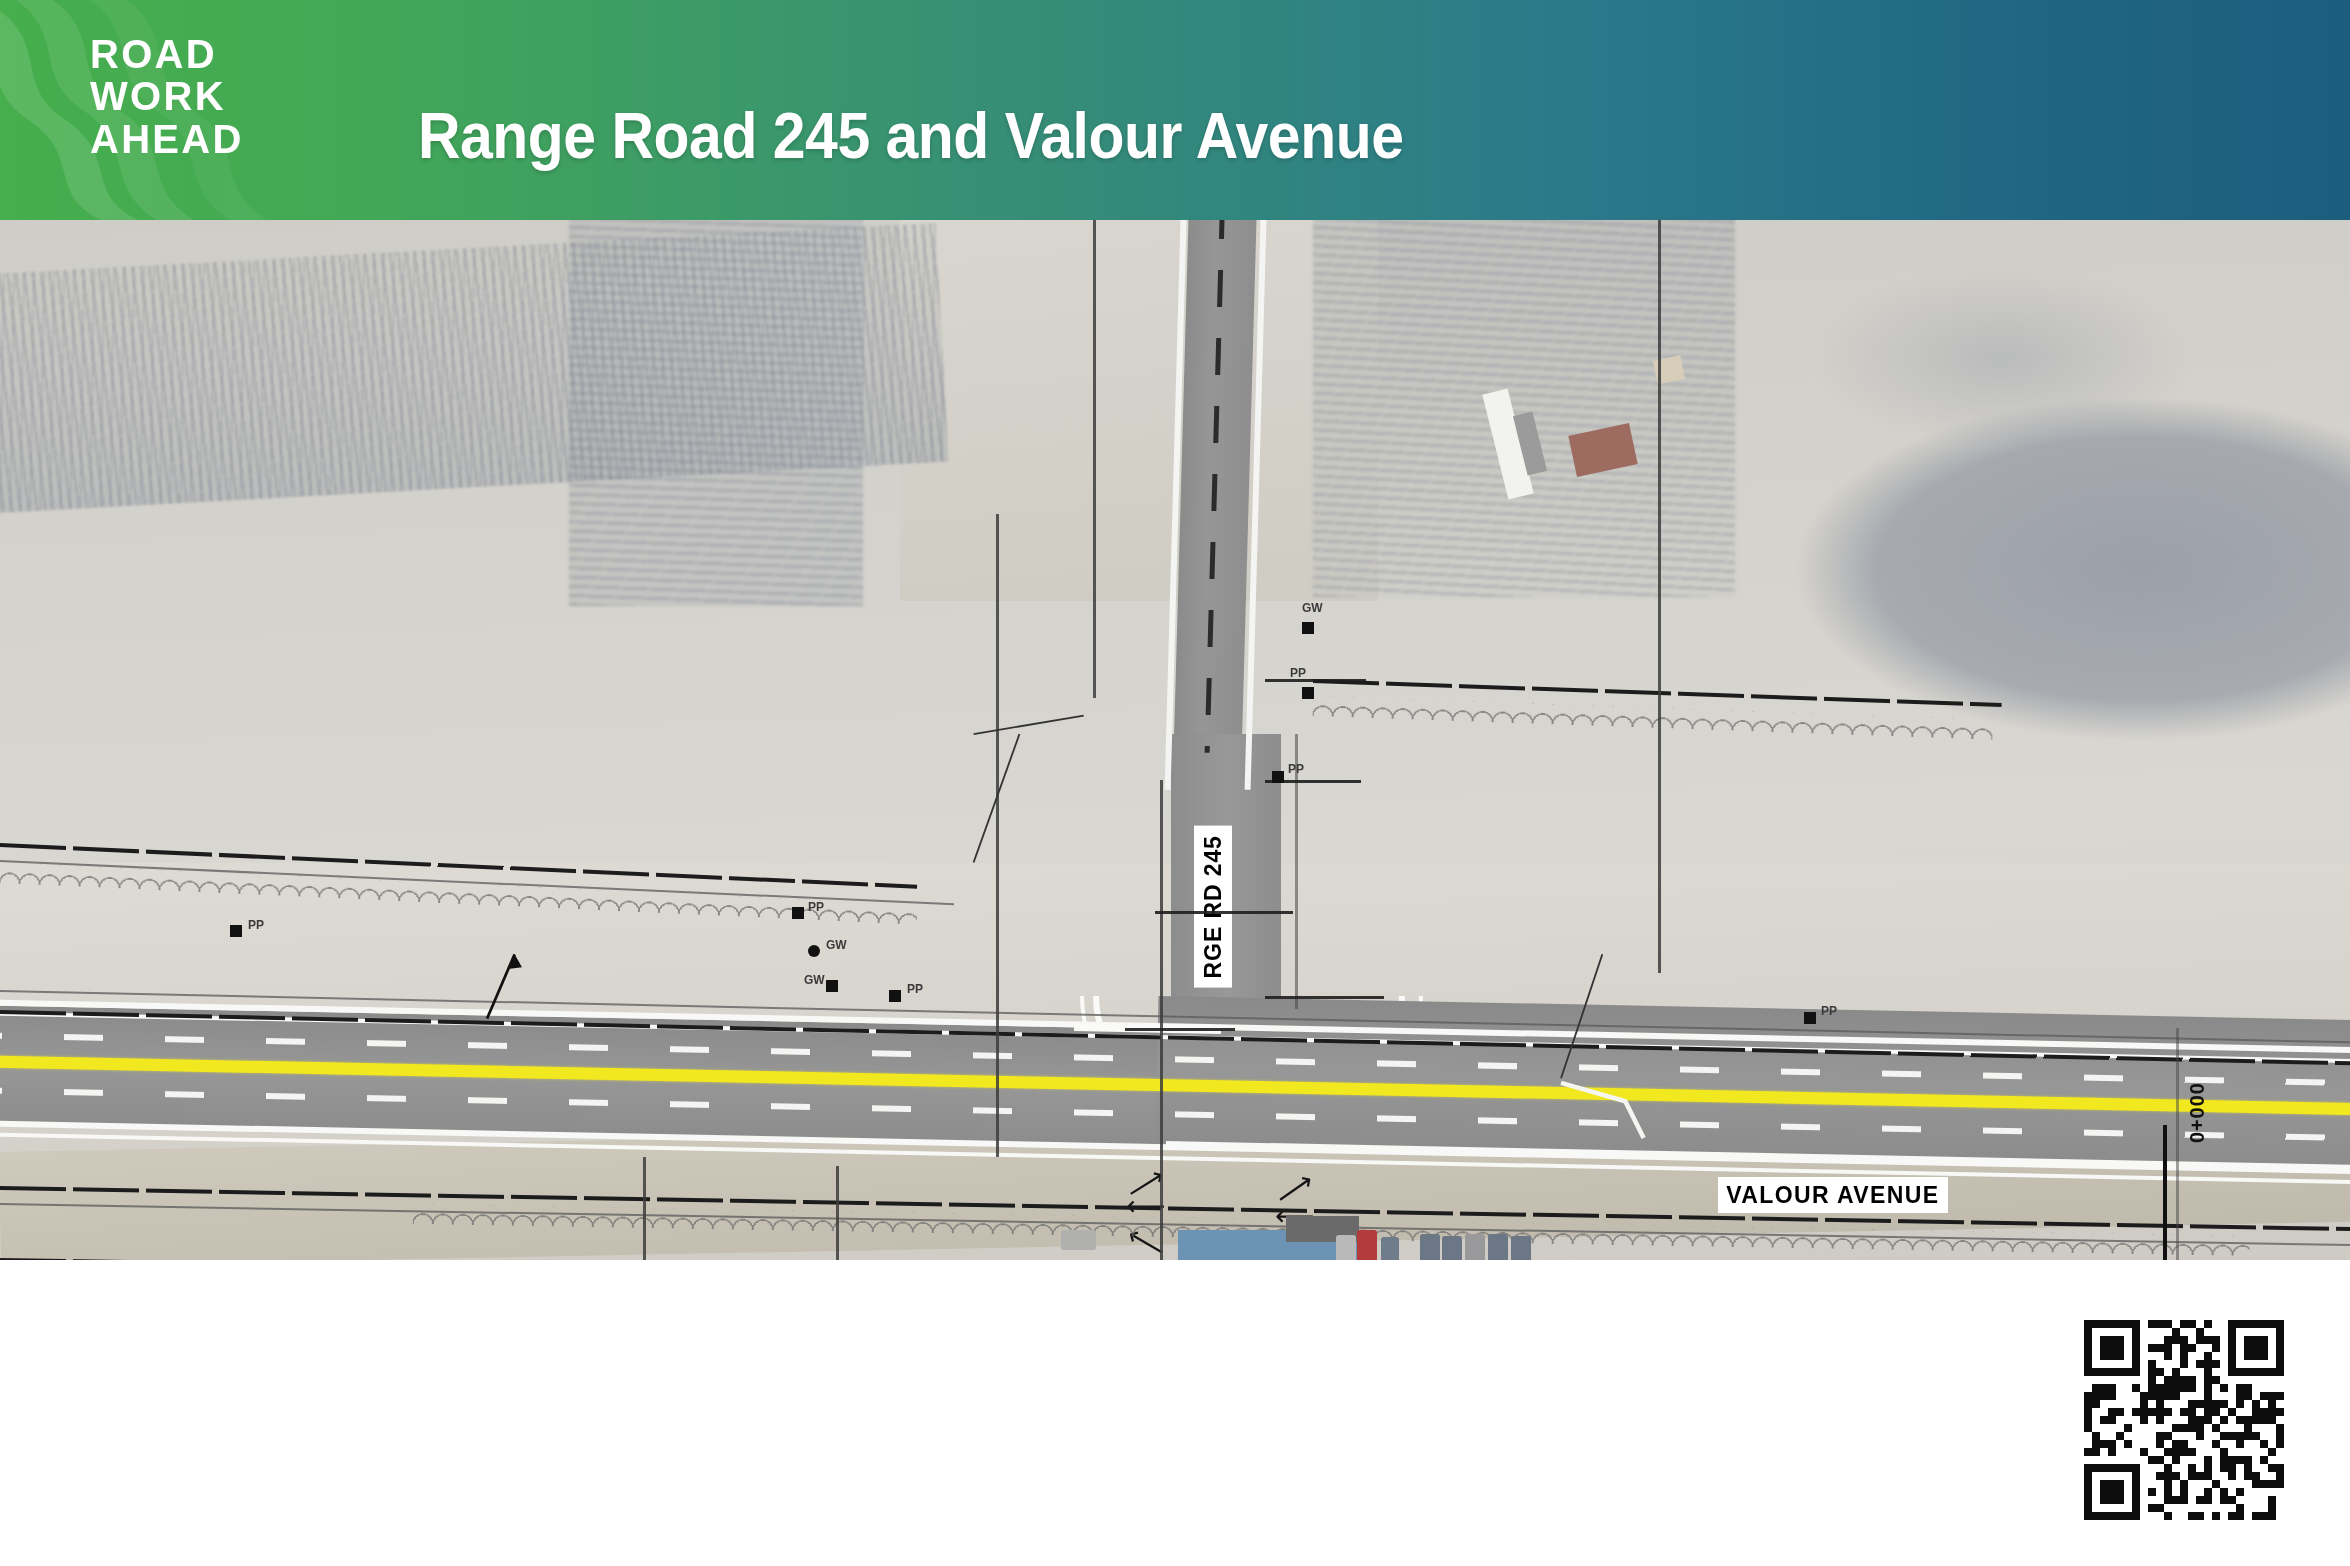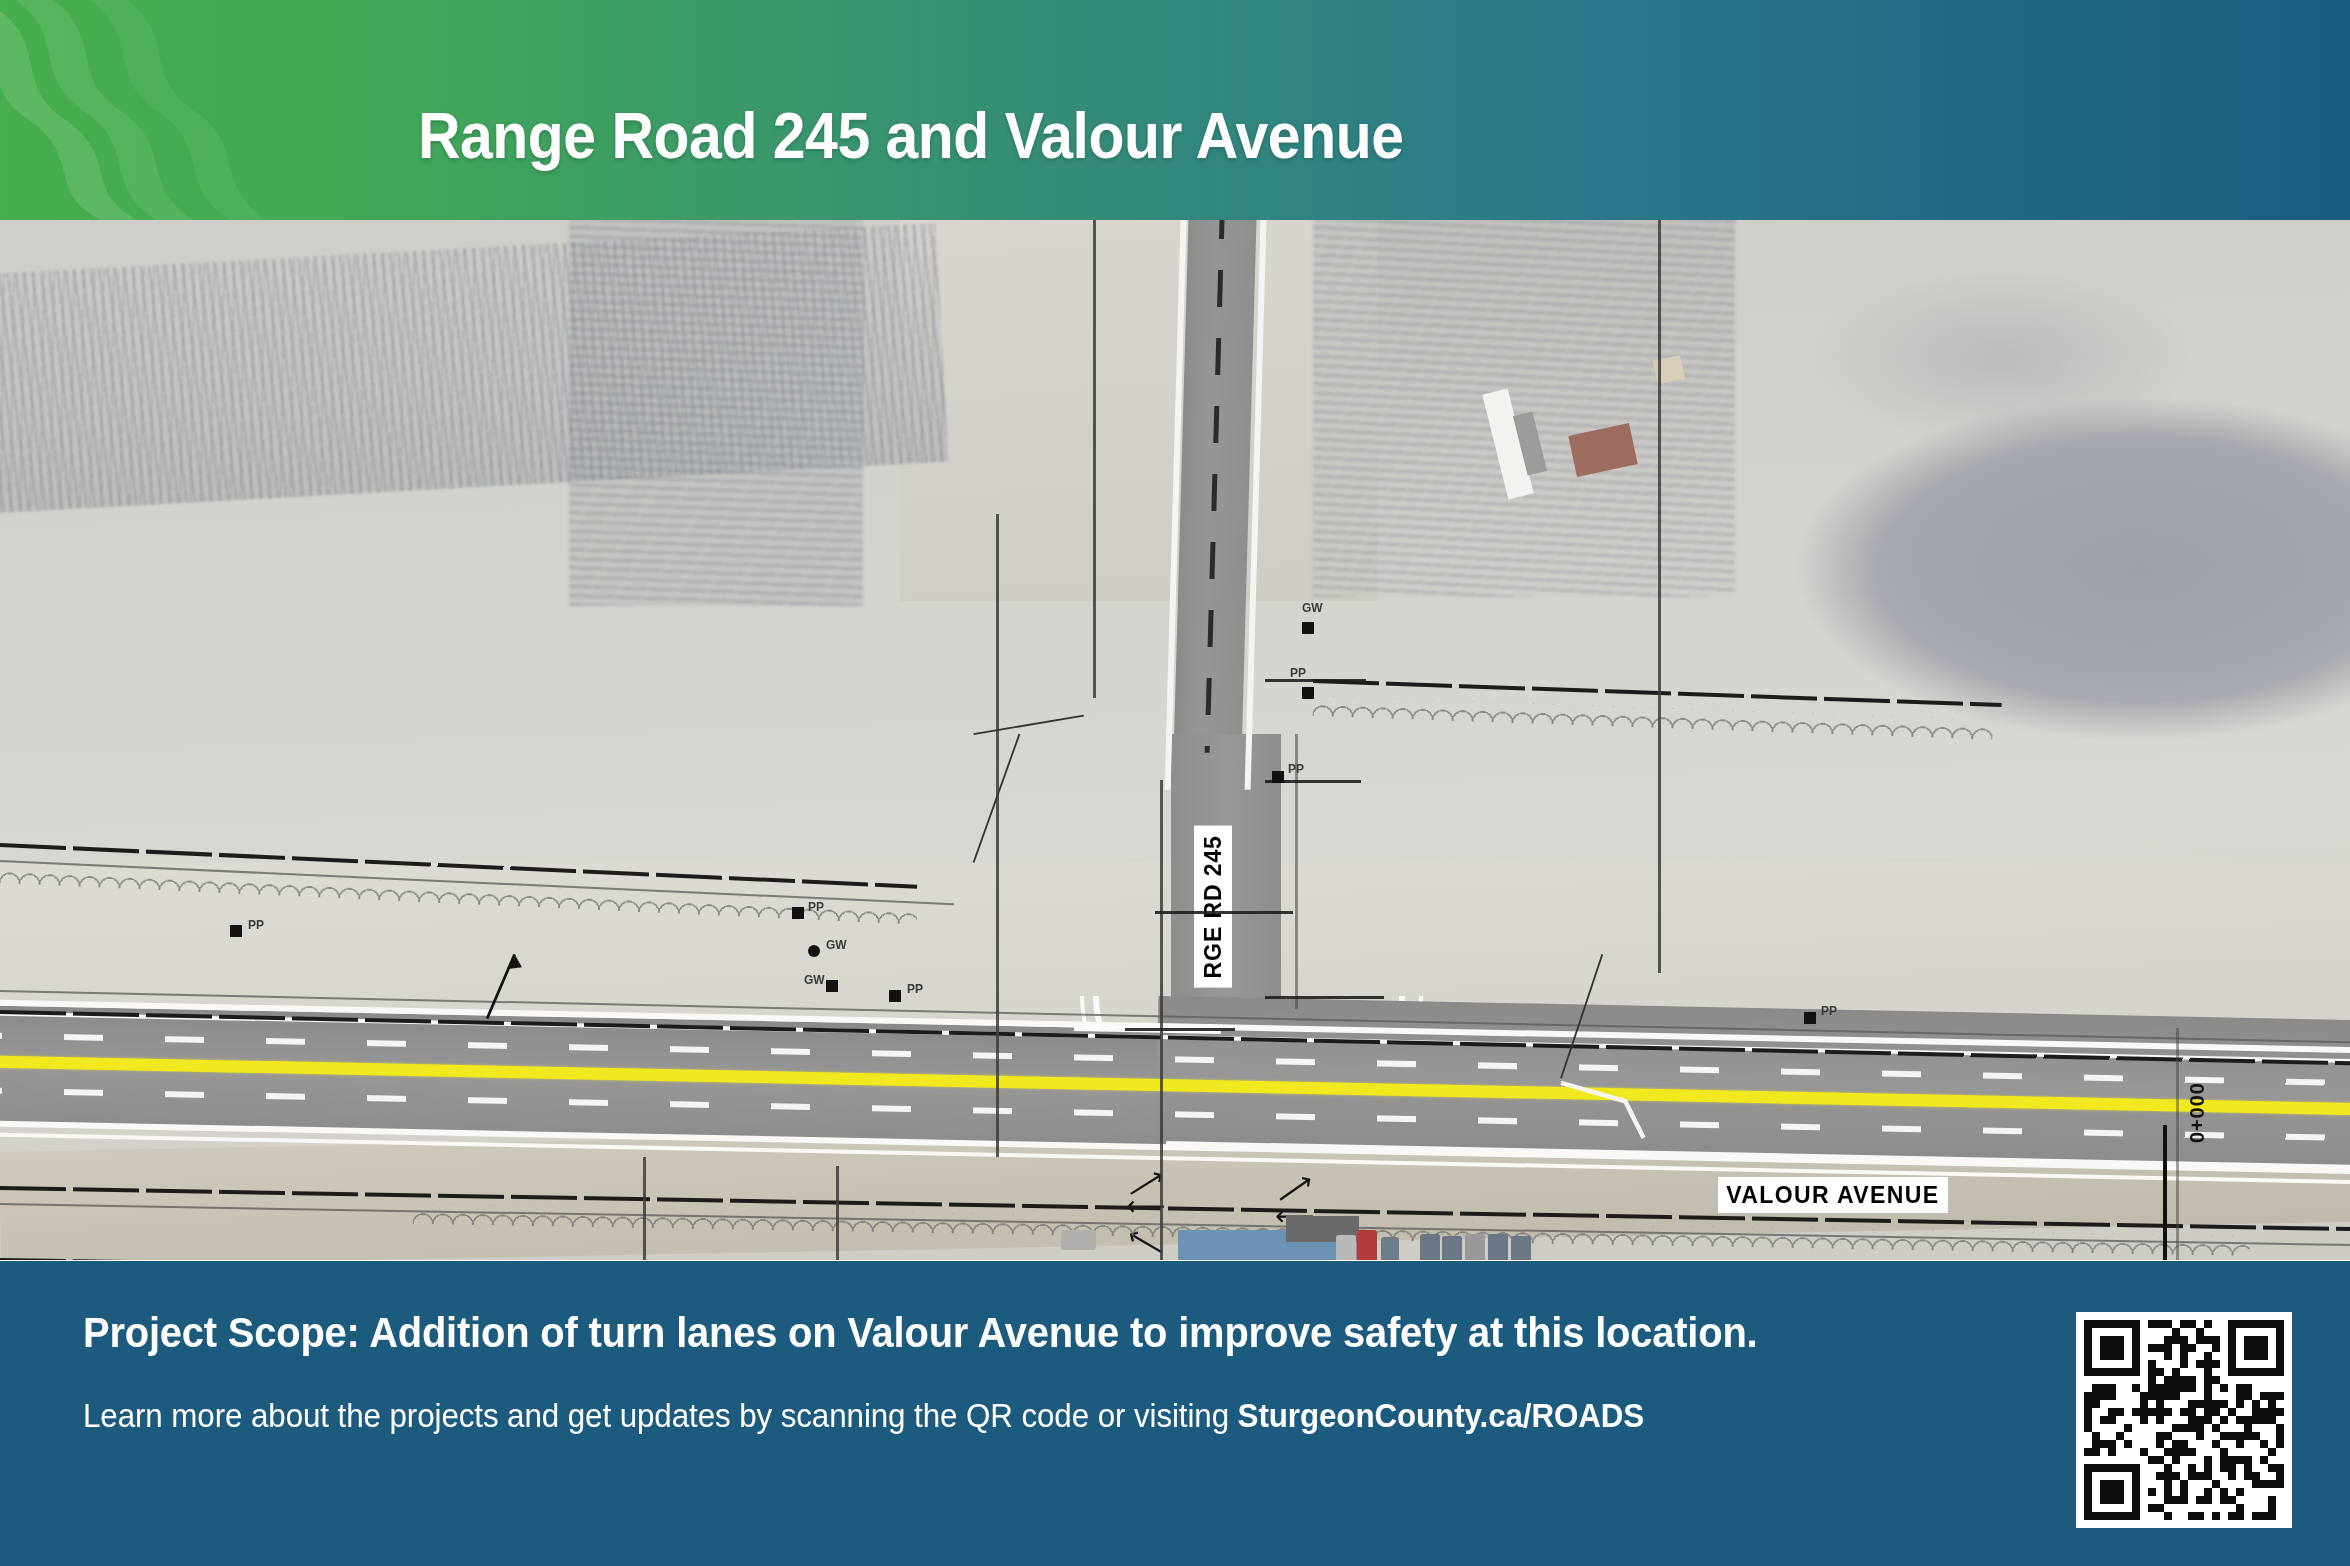--- a/index.html
+++ b/index.html
@@ -241,20 +241,25 @@
 <div class="poster">
 
   <div class="header">
 
     <svg class="header-waves" viewBox="0 0 360 240" preserveAspectRatio="none">
       <path d="M-20,0 C60,40 10,90 70,130 C130,170 90,210 150,240 L110,240 C50,210 90,170 30,130 C-30,90 20,40 -60,0 Z" fill="#ffffff" opacity="0.22"></path>
       <path d="M40,-10 C120,30 70,80 130,120 C190,160 150,200 210,240 L170,240 C110,200 150,160 90,120 C30,80 80,30 0,-10 Z" fill="#ffffff" opacity="0.16"></path>
       <path d="M120,-10 C200,30 150,80 210,120 C270,160 230,200 290,240 L250,240 C190,200 230,160 170,120 C110,80 160,30 80,-10 Z" fill="#ffffff" opacity="0.10"></path>
     </svg>
 
+    <div class="roadwork-logo">
+      <span>ROAD</span>
+      <span>WORK</span>
+      <span>AHEAD</span>
+    </div>
 
     <div class="header-title">Range Road 245 and Valour Avenue</div>
 
   </div>
 
   <div class="map">
 
     <div class="field-upper"></div>
     <div class="treeline-left"></div>
     <div class="treeline-mid"></div>
@@ -372,26 +377,20 @@
     <div class="car" style="left:1381px;top:1017px;width:18.4px;height:40px;background:#6f7c8a;"></div>
     <div class="car" style="left:1420px;top:1014px;width:20px;height:42px;background:#6b7785;"></div>
     <div class="car" style="left:1442px;top:1016px;width:20px;height:42px;background:#6b7785;"></div>
     <div class="car" style="left:1465px;top:1014px;width:20px;height:42px;background:#99999b;"></div>
     <div class="car" style="left:1488px;top:1014px;width:20px;height:42px;background:#6b7785;"></div>
     <div class="car" style="left:1511px;top:1016px;width:20px;height:42px;background:#6b7785;"></div>
     <div class="car" style="left:1061px;top:1010px;width:35px;height:20px;background:#b0b0ae;"></div>
 
   </div>
 
-  <div class="footer">
-    <div class="footer-scope">Project Scope: Addition of turn lanes on Valour Avenue to improve safety at this location.</div>
-    <div class="footer-learn">
-      <span>Learn more about the projects and get updates by scanning the QR code or visiting </span><b>SturgeonCounty.ca/ROADS</b>
-    </div>
-  </div>
 
   <div class="qr">
     <div class="qr-grid" id="qr-grid" style="grid-template-columns: repeat(25, 1fr); grid-template-rows: repeat(25, 1fr);">
         <i style="background: rgb(13, 13, 13);"></i>
         <i style="background: rgb(13, 13, 13);"></i>
         <i style="background: rgb(13, 13, 13);"></i>
         <i style="background: rgb(13, 13, 13);"></i>
         <i style="background: rgb(13, 13, 13);"></i>
         <i style="background: rgb(13, 13, 13);"></i>
         <i style="background: rgb(13, 13, 13);"></i>

